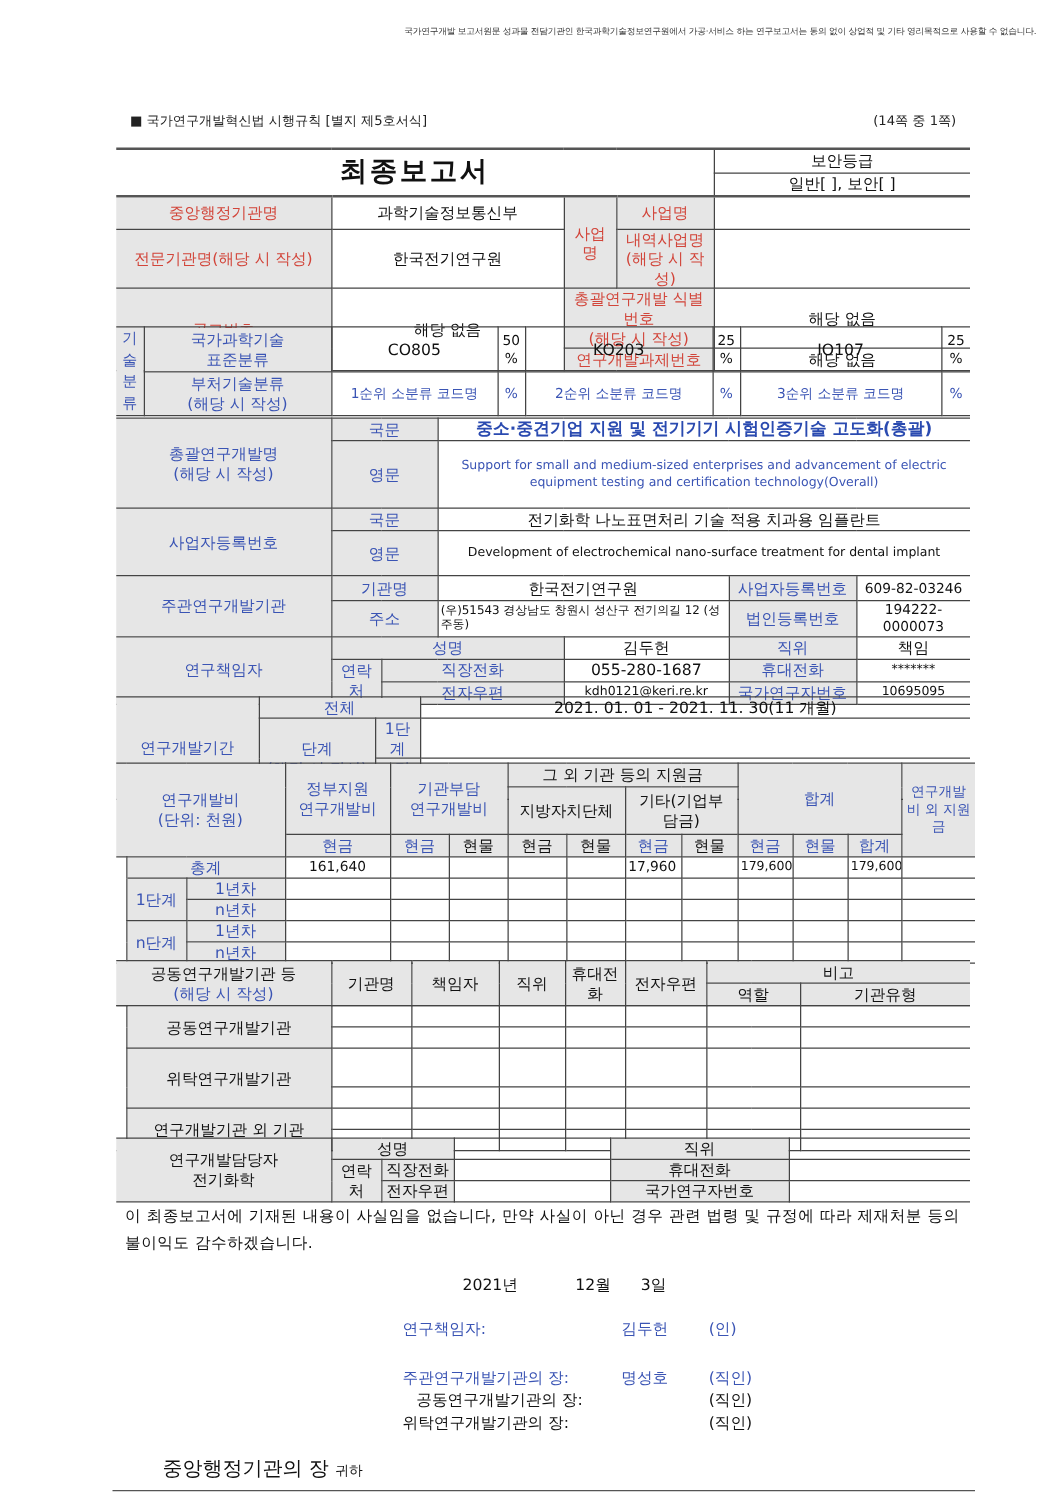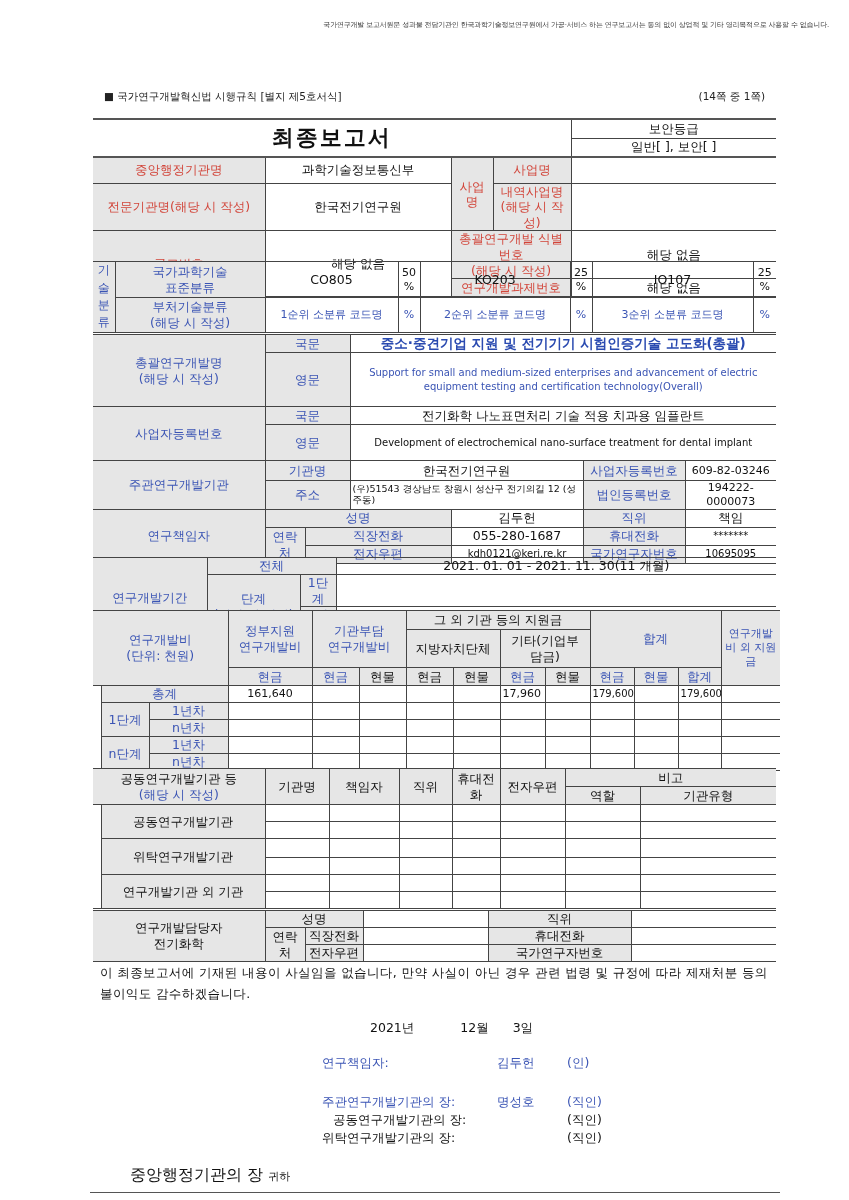--- a/index.html
+++ b/index.html
@@ -428,21 +428,21 @@
   <tr style="height:17px">
         <td style="border-left:none;border-top:none;border-bottom:none"></td>
         <td></td>
         <td></td>
         <td></td>
         <td></td>
         <td></td>
         <td colspan="2"></td>
         <td style="border-right:none"></td>
       </tr>
-  <tr style="height:19px">
+  <tr style="height:31px">
         <td style="border-left:none;border-top:none;border-bottom:none"></td>
         <td rowspan="2" class="g">위탁연구개발기관</td>
         <td></td>
         <td></td>
         <td></td>
         <td></td>
         <td></td>
         <td colspan="2"></td>
         <td style="border-right:none"></td>
       </tr>

